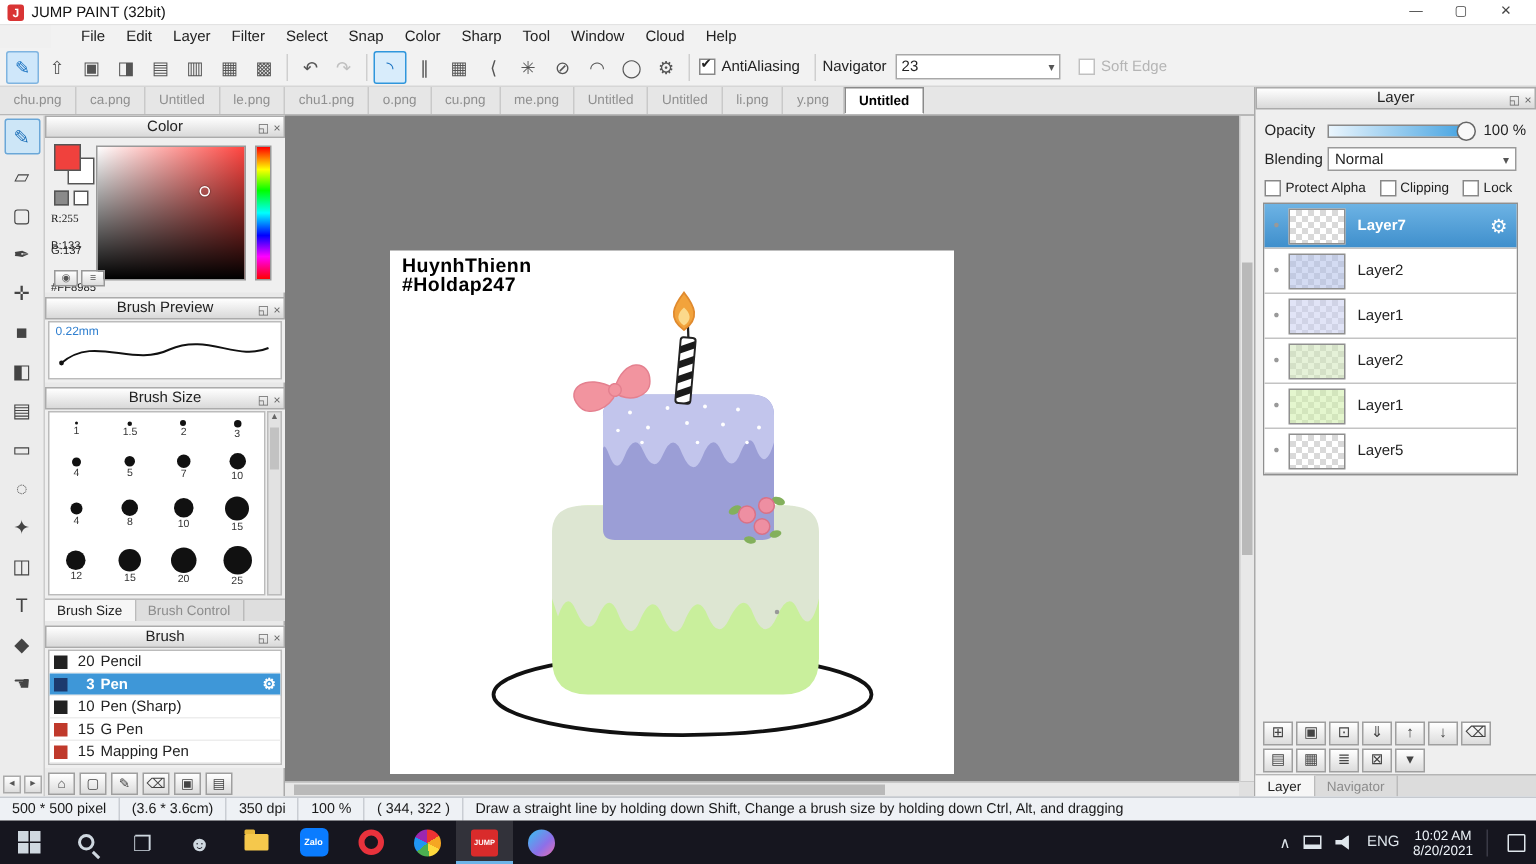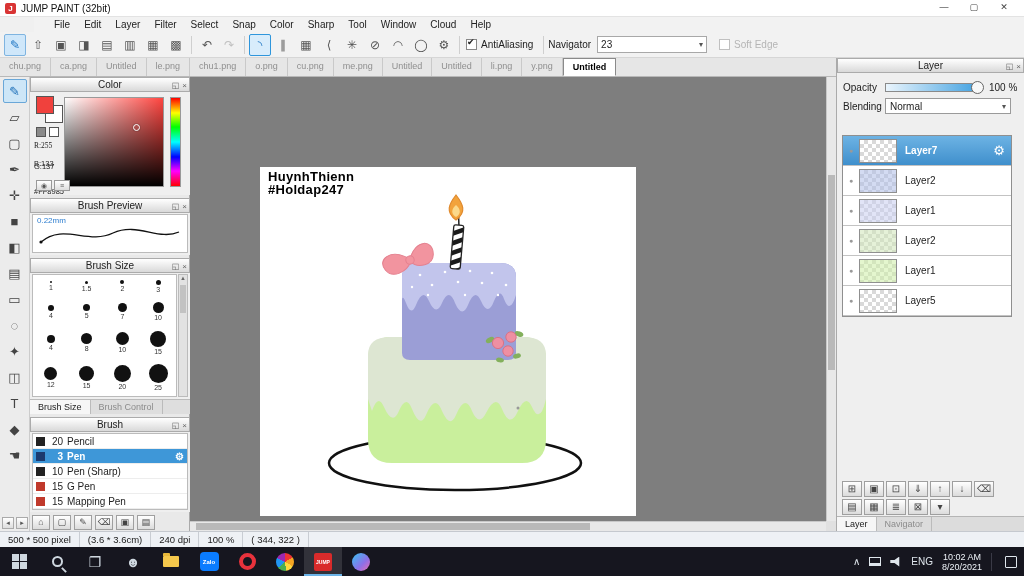--- a/index.html
+++ b/index.html
@@ -551,20 +551,35 @@
     </div>
 
     <div class="rp-row" style="top:40px; height:16px;">
       <span class="rp-label">Blending</span>
       <span class="dropdown">
         <span>Normal</span>
         <span class="caret">▾</span>
       </span>
     </div>
 
+    <div class="rp-row cbx-row" style="top:60px; height:14px;">
+
+    <span class="cbx-item">
+        <span class="cb" style="margin:0;"></span>
+        <span>Protect Alpha</span>
+      </span>
+        <span class="cbx-item">
+        <span class="cb" style="margin:0;"></span>
+        <span>Clipping</span>
+      </span>
+        <span class="cbx-item">
+        <span class="cb" style="margin:0;"></span>
+        <span>Lock</span>
+      </span>
+      </div>
 
     <div class="layer-list">
 
     <div class="layer-row selected">
         <span class="eyec">●</span>
         <span class="thumb checker">
             <span class="tint"></span>
           </span>
         <span class="lname">Layer7</span>
         <span class="gear">⚙</span>
@@ -634,24 +649,25 @@
       <span class="ptab active">Layer</span>
       <span class="ptab">Navigator</span>
     </div>
   </div>
 
   <div class="statusbar">
     <span style="display:flex;justify-content:space-between;">
 
     <span class="sb-seg">500 * 500 pixel</span>
         <span class="sb-seg">(3.6 * 3.6cm)</span>
-        <span class="sb-seg">240 dpi</span>
+        <span class="sb-seg">350 dpi</span>
         <span class="sb-seg">100 %</span>
         <span class="sb-seg">( 344, 322 )</span>
       </span>
+    <span class="sb-hint">Draw a straight line by holding down Shift, Change a brush size by holding down Ctrl, Alt, and dragging</span>
   </div>
 
   <div class="taskbar">
     <span class="tk-item">
         <span class="win-logo">
           <span></span>
           <span></span>
           <span></span>
           <span></span>
         </span>

